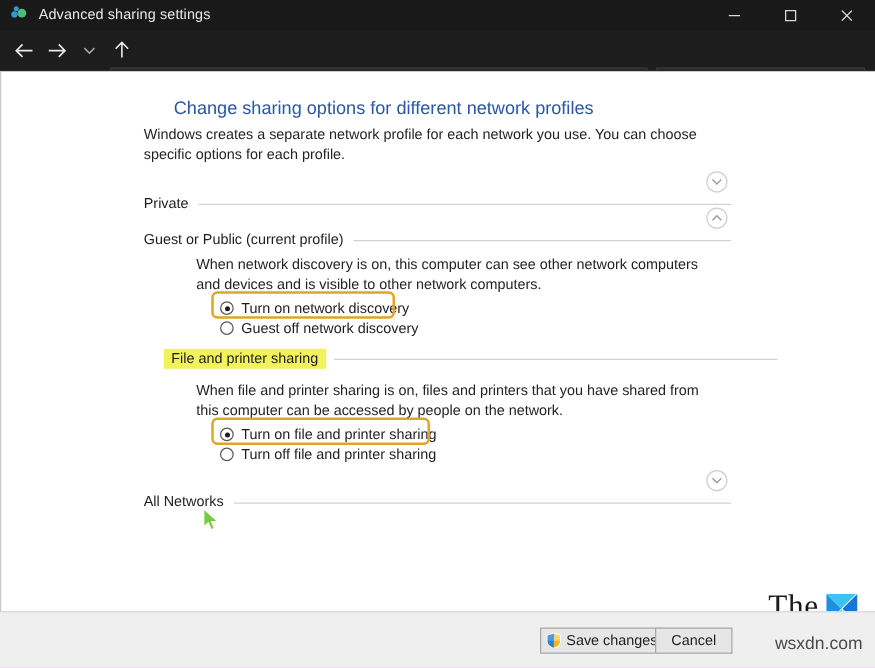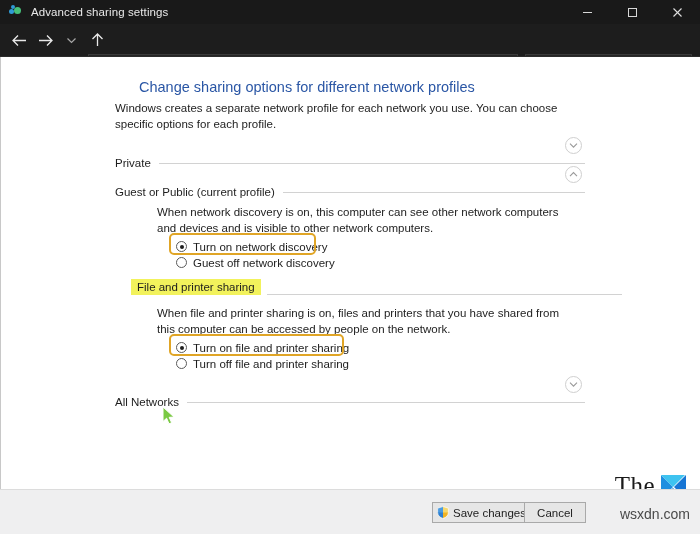--- a/index.html
+++ b/index.html
@@ -337,21 +337,21 @@
     <div class="radio-row" style="left:176px; top:182px;">
       <span class="radio checked"></span>
       <span class="radio-label">Turn on network discovery</span>
     </div>
     <div class="radio-row" style="left:176px; top:198px;">
       <span class="radio"></span>
       <span class="radio-label">Guest off network discovery</span>
     </div>
     <div class="callout" style="left:169px; top:176px; width:147px; height:22px;"></div>
 
-    <div class="sub-head" style="left:131px; top:222px;align-items:flex-end;">
+    <div class="sub-head" style="left:131px; top:222px;">
       <span class="hl">File and printer sharing</span>
       <span class="rule2"></span>
     </div>
     <div class="body-text" style="left:157px; top:249px; width:418px;">When file and printer sharing is on, files and printers that you have shared from this computer can be accessed by people on the network.</div>
 
     <div class="radio-row" style="left:176px; top:299px;">
       <span class="radio"></span>
       <span class="radio-label">Turn off file and printer sharing</span>
     </div>
     <div class="radio-row" style="left:176px; top:283px;">

